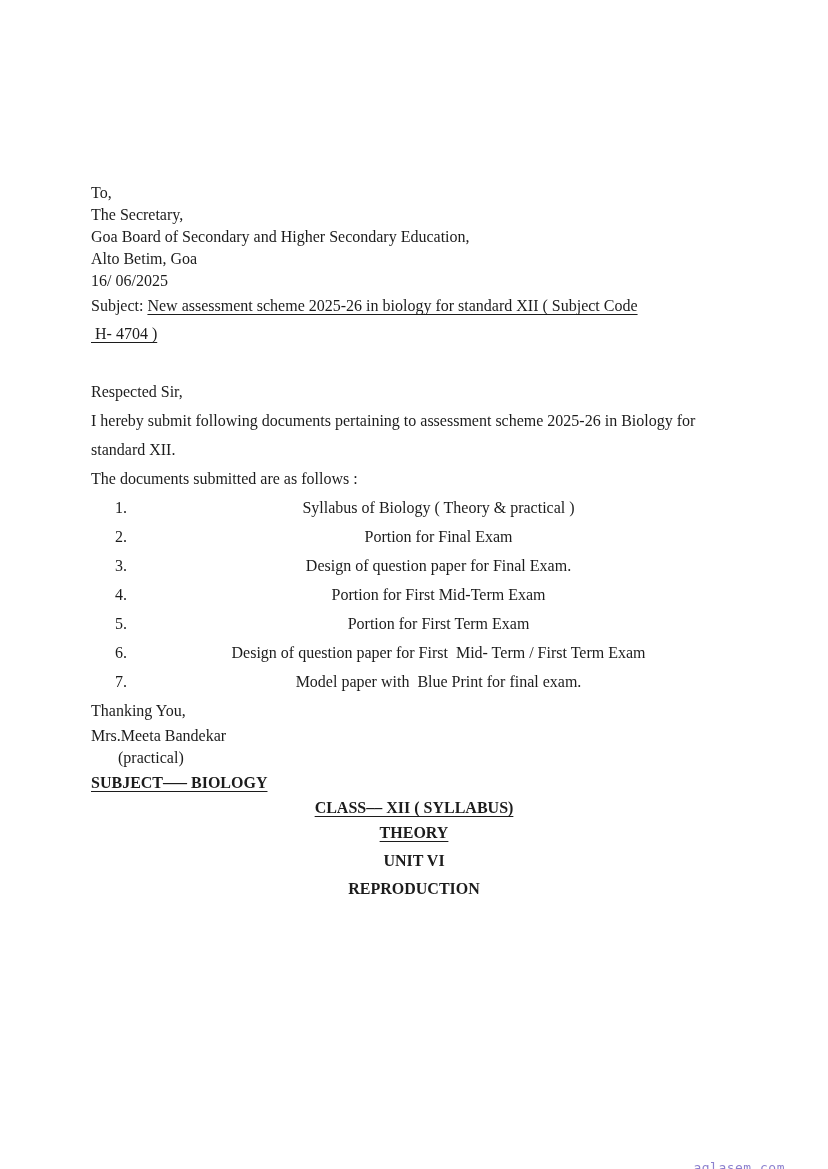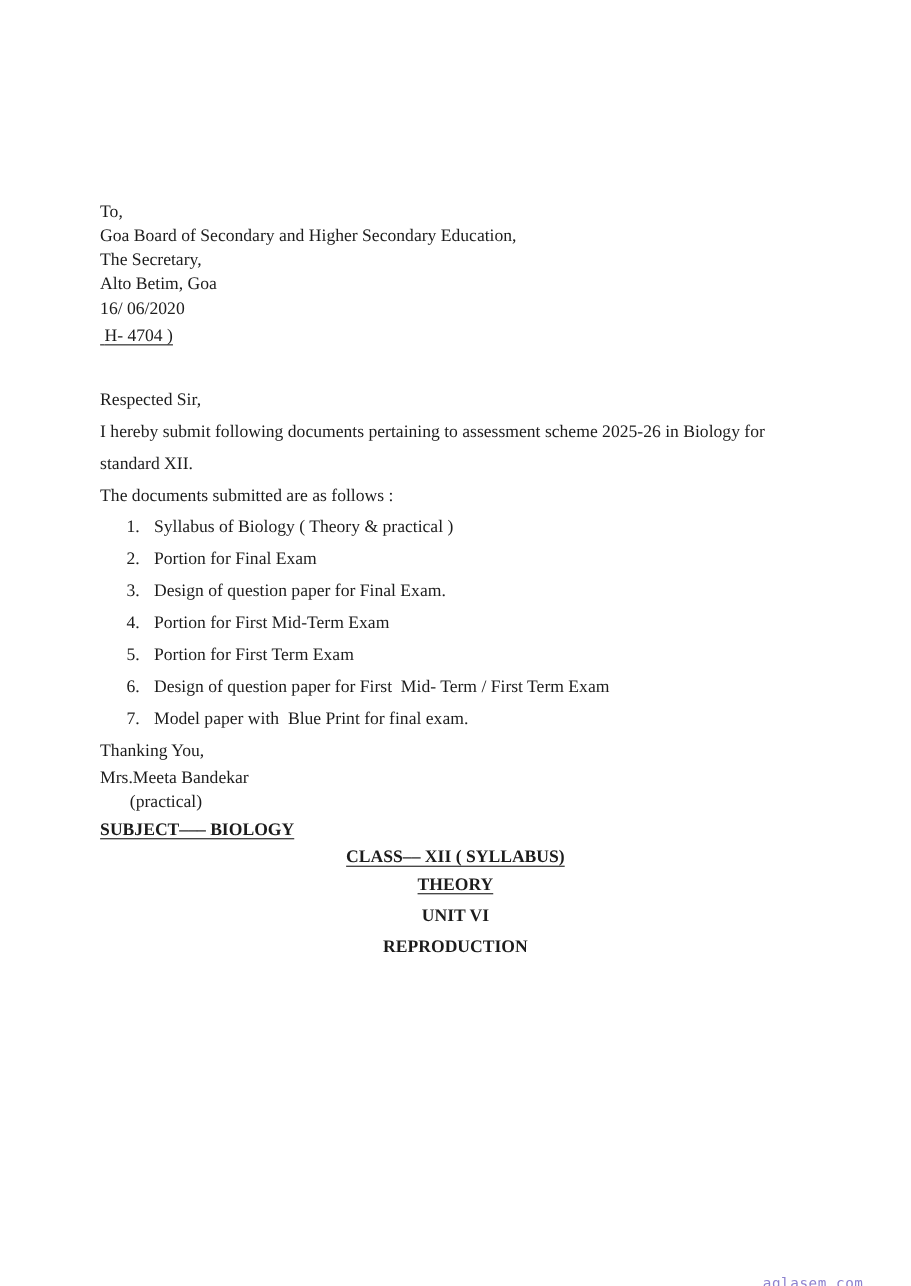--- a/index.html
+++ b/index.html
@@ -22,21 +22,21 @@
   .to { margin-bottom: 8px; }
 
   .subject { line-height: 28px; margin-top: 30px; }
   .subject.cont { margin-top: 0; }
   .u { text-decoration: underline; text-underline-offset: 3px; text-decoration-thickness: 1px; }
 
   .bodytext { margin-top: 29px; }
   .bodytext p { line-height: 29px; }
   .doclist .item { display: flex; line-height: 29px; }
   .doclist .num { margin-left: 24px; width: 25px; flex: 0 0 25px; }
-  .doclist .txt { flex: 1; }
+  .doclist .txt { flex: 1; text-align: center; }
 
   .vale { margin-top: 15px; line-height: 22px; }
   .sig  { margin-top: 21px; line-height: 22px; }
   .role { line-height: 22px; padding-left: 27px; }
 
   .h  { font-weight: bold; text-decoration: underline; text-underline-offset: 3px; }
   .hb { font-weight: bold; }
   .center { text-align: center; }
   .class-h { margin-top: 27px; line-height: 22px; }
   .subj-h  { margin-top: 35px; line-height: 28px; }
@@ -55,25 +55,26 @@
     color: #8d82cf;
   }
 </style>
 </head>
 <body>
 
 <div class="page">
   <div class="content">
 
     <p class="line to">To,</p>
+    <p class="line">The Secretary,</p>
     <p class="line">Goa Board of Secondary and Higher Secondary Education,</p>
-    <p class="line">The Secretary,</p>
     <p class="line">Alto Betim, Goa</p>
-    <p class="line">16/ 06/2020</p>
+    <p class="line">16/ 06/2025</p>
 
+    <p class="subject"><span>Subject: </span><span class="u pre">New assessment scheme 2025-26 in biology for standard XII ( Subject Code</span></p>
     <p class="subject cont"><span class="u pre"> H- 4704 )</span></p>
 
     <div class="bodytext">
       <p>Respected Sir,</p>
       <p>I hereby submit following documents pertaining to assessment scheme 2025-26 in Biology for standard XII.</p>
       <p>The documents submitted are as follows :</p>
 
       <div class="doclist">
         <div class="item">
           <span class="num">1.</span>

